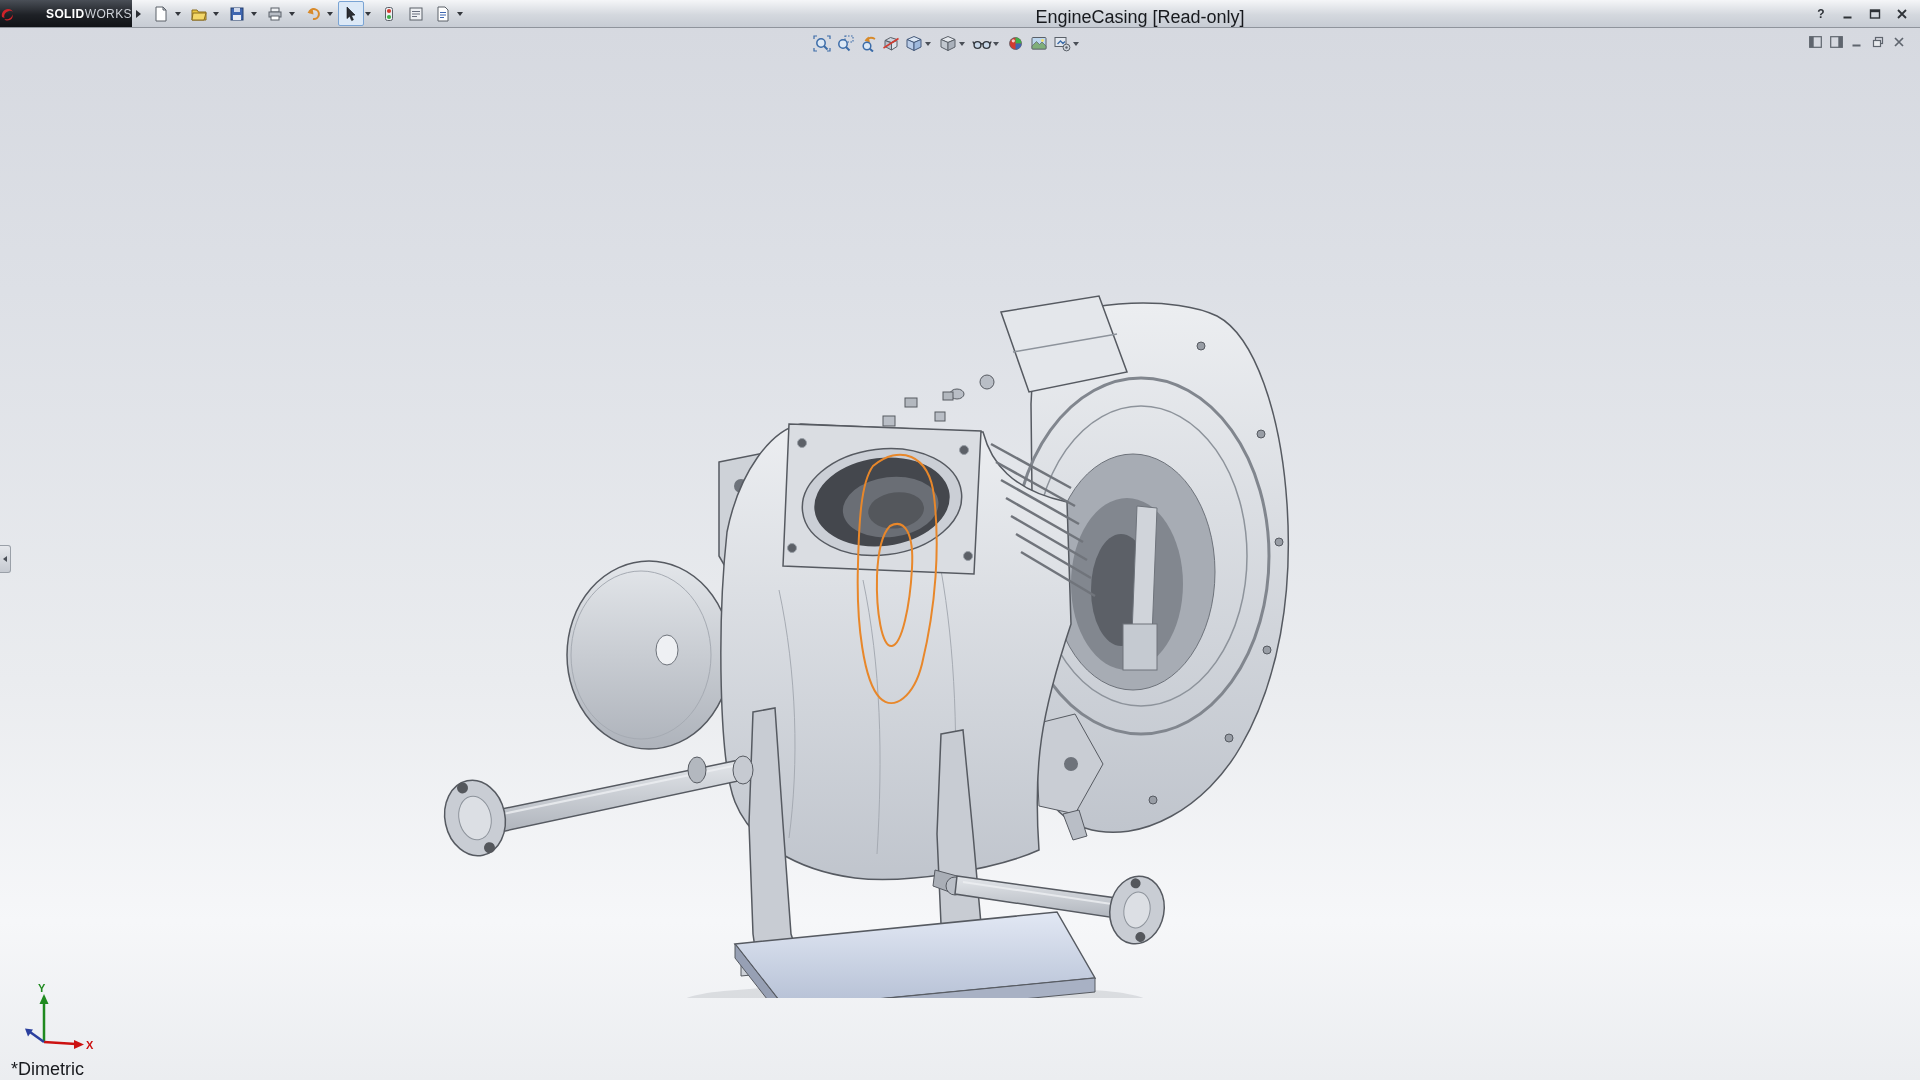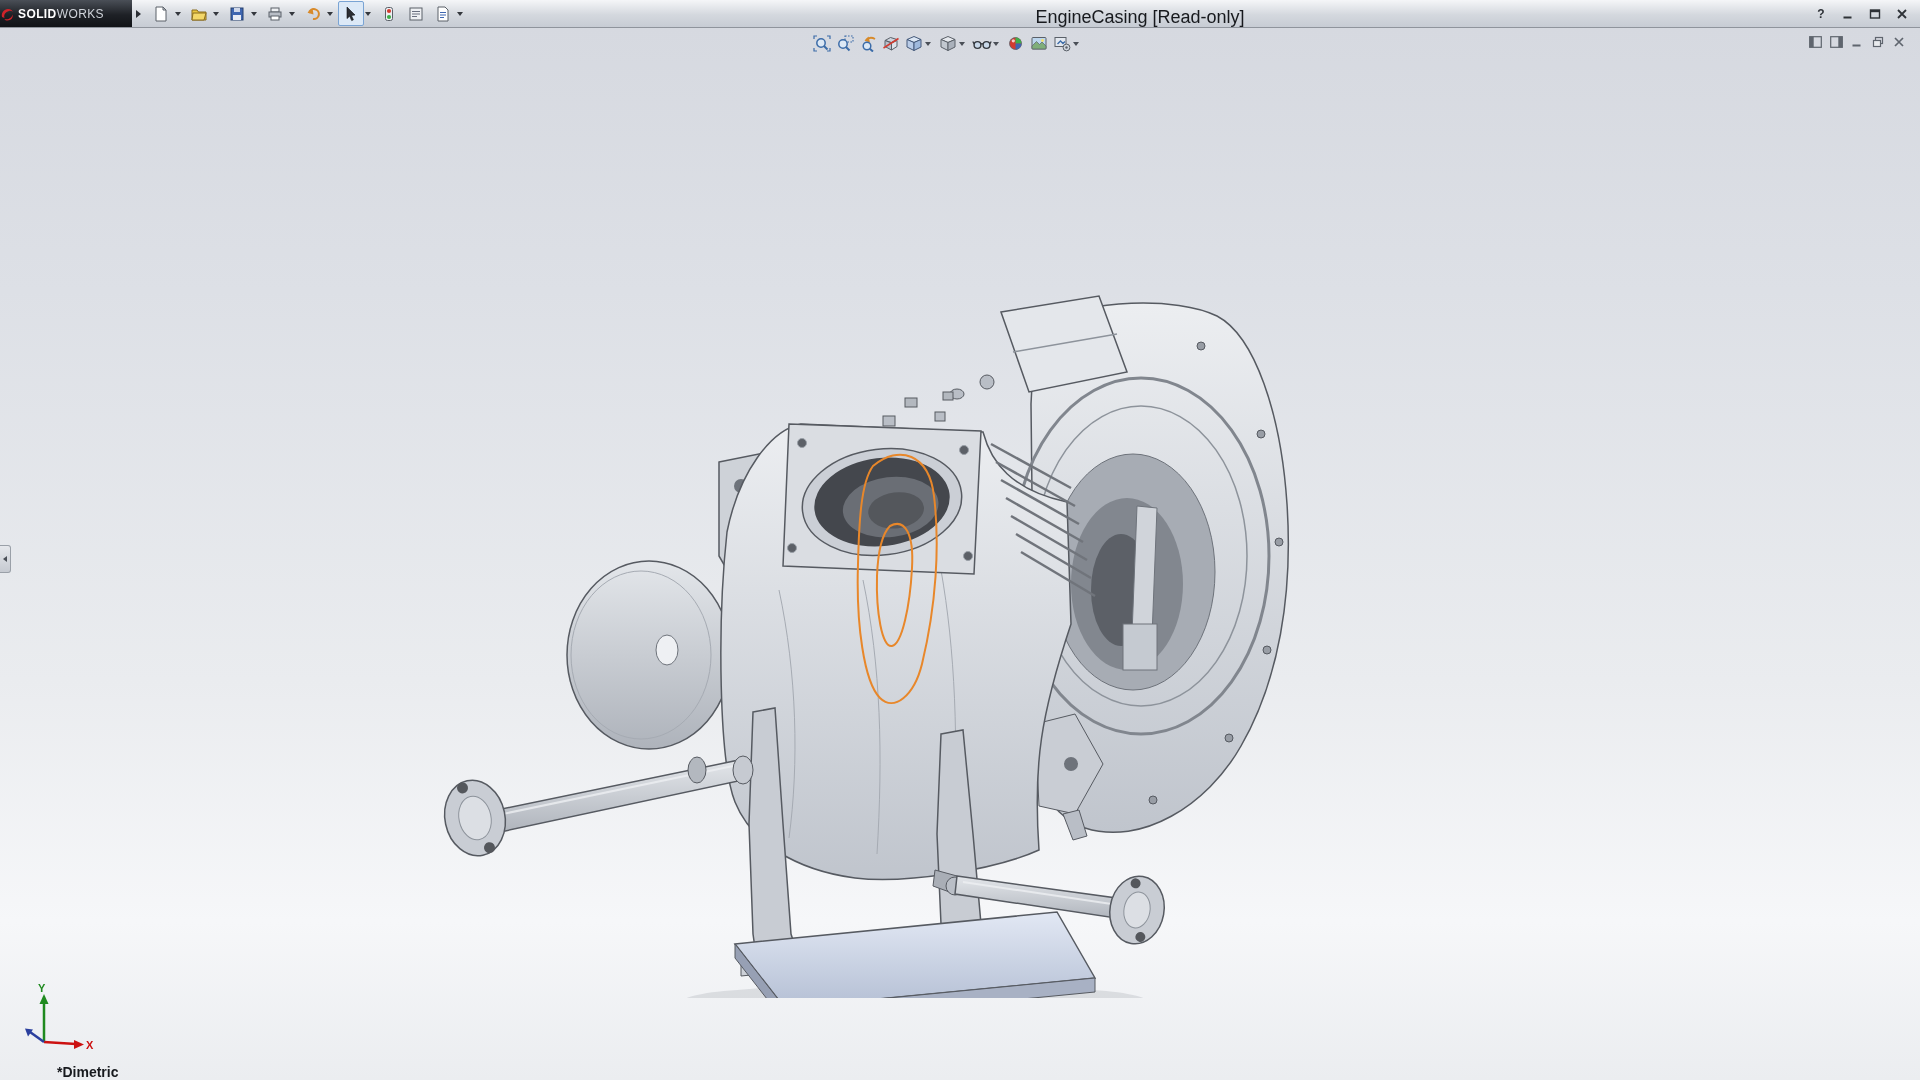--- a/index.html
+++ b/index.html
@@ -11,21 +11,21 @@
   
   .titlebar{
     position:absolute;top:0;left:0;right:0;height:27px;
     background:linear-gradient(#f5f6f8,#d4d8de 55%,#c7ccd4);
     border-bottom:1px solid #8f949c;
     display:flex;align-items:center;z-index:50;
   }
   .logo{
     height:27px;width:132px;flex:0 0 auto;
     background:linear-gradient(#4a4f57,#1e2126 55%,#111317);
-    display:flex;align-items:center;justify-content:flex-start;gap:4px;
+    display:flex;align-items:center;justify-content:space-between;gap:4px;
   }
   .logo-text{color:#fff;font-size:12px;font-weight:bold;letter-spacing:.4px;}
   .logo-text .light{font-weight:normal;color:#cfd3d9;}
   .tb-expand{width:0;height:0;border-top:4px solid transparent;border-bottom:4px solid transparent;border-left:5px solid #2b2e33;margin:0 6px 0 4px;}
   .tb-group{display:flex;align-items:center;}
   .tb-btn{
     width:24px;height:23px;display:flex;align-items:center;justify-content:center;
     border:1px solid transparent;border-radius:2px;margin-left:1px;
   }
   .tb-btn.pressed{background:#dcE9f7;border-color:#7aa4d4;background:#dce9f7;}
@@ -53,21 +53,21 @@
   .side-tab{
     position:absolute;left:0;top:518px;width:10px;height:26px;
     background:linear-gradient(#e6e8ec,#c6cad1);border:1px solid #9aa0a8;border-left:none;
     border-radius:0 3px 3px 0;display:flex;align-items:center;justify-content:center;
   }
   .side-tab span{width:0;height:0;border-top:3px solid transparent;border-bottom:3px solid transparent;border-right:4px solid #4a4f57;}
   
   .model{position:absolute;left:435px;top:267px;width:857px;height:704px;}
   
   .triad{position:absolute;left:18px;bottom:20px;width:80px;height:80px;}
-  .view-label{position:absolute;left:11px;bottom:0px;font-size:14px;color:#17191d;font-weight:bold;margin-left:46px;}
+  .view-label{position:absolute;left:11px;bottom:0px;font-size:18px;color:#17191d;font-weight:normal;}
 </style>
 </head>
 <body>
 
 <div class="titlebar">
   <div class="logo">
     <svg width="14" height="14" viewBox="0 0 14 14">
       <path d="M2,10 C1,6 4,2 8,2 C11,2 13,4 13,6 C13,4.5 11,3.5 9,4 C5.5,4.8 3.5,7.5 4.5,11 Z" fill="#d1232a"></path>
       <path d="M4.5,12 C8,13 12,11 12.5,7.5 C13.5,10.5 11,13.5 7.5,13.5 C6,13.5 5,13 4.5,12 Z" fill="#d1232a"></path>
     </svg>

